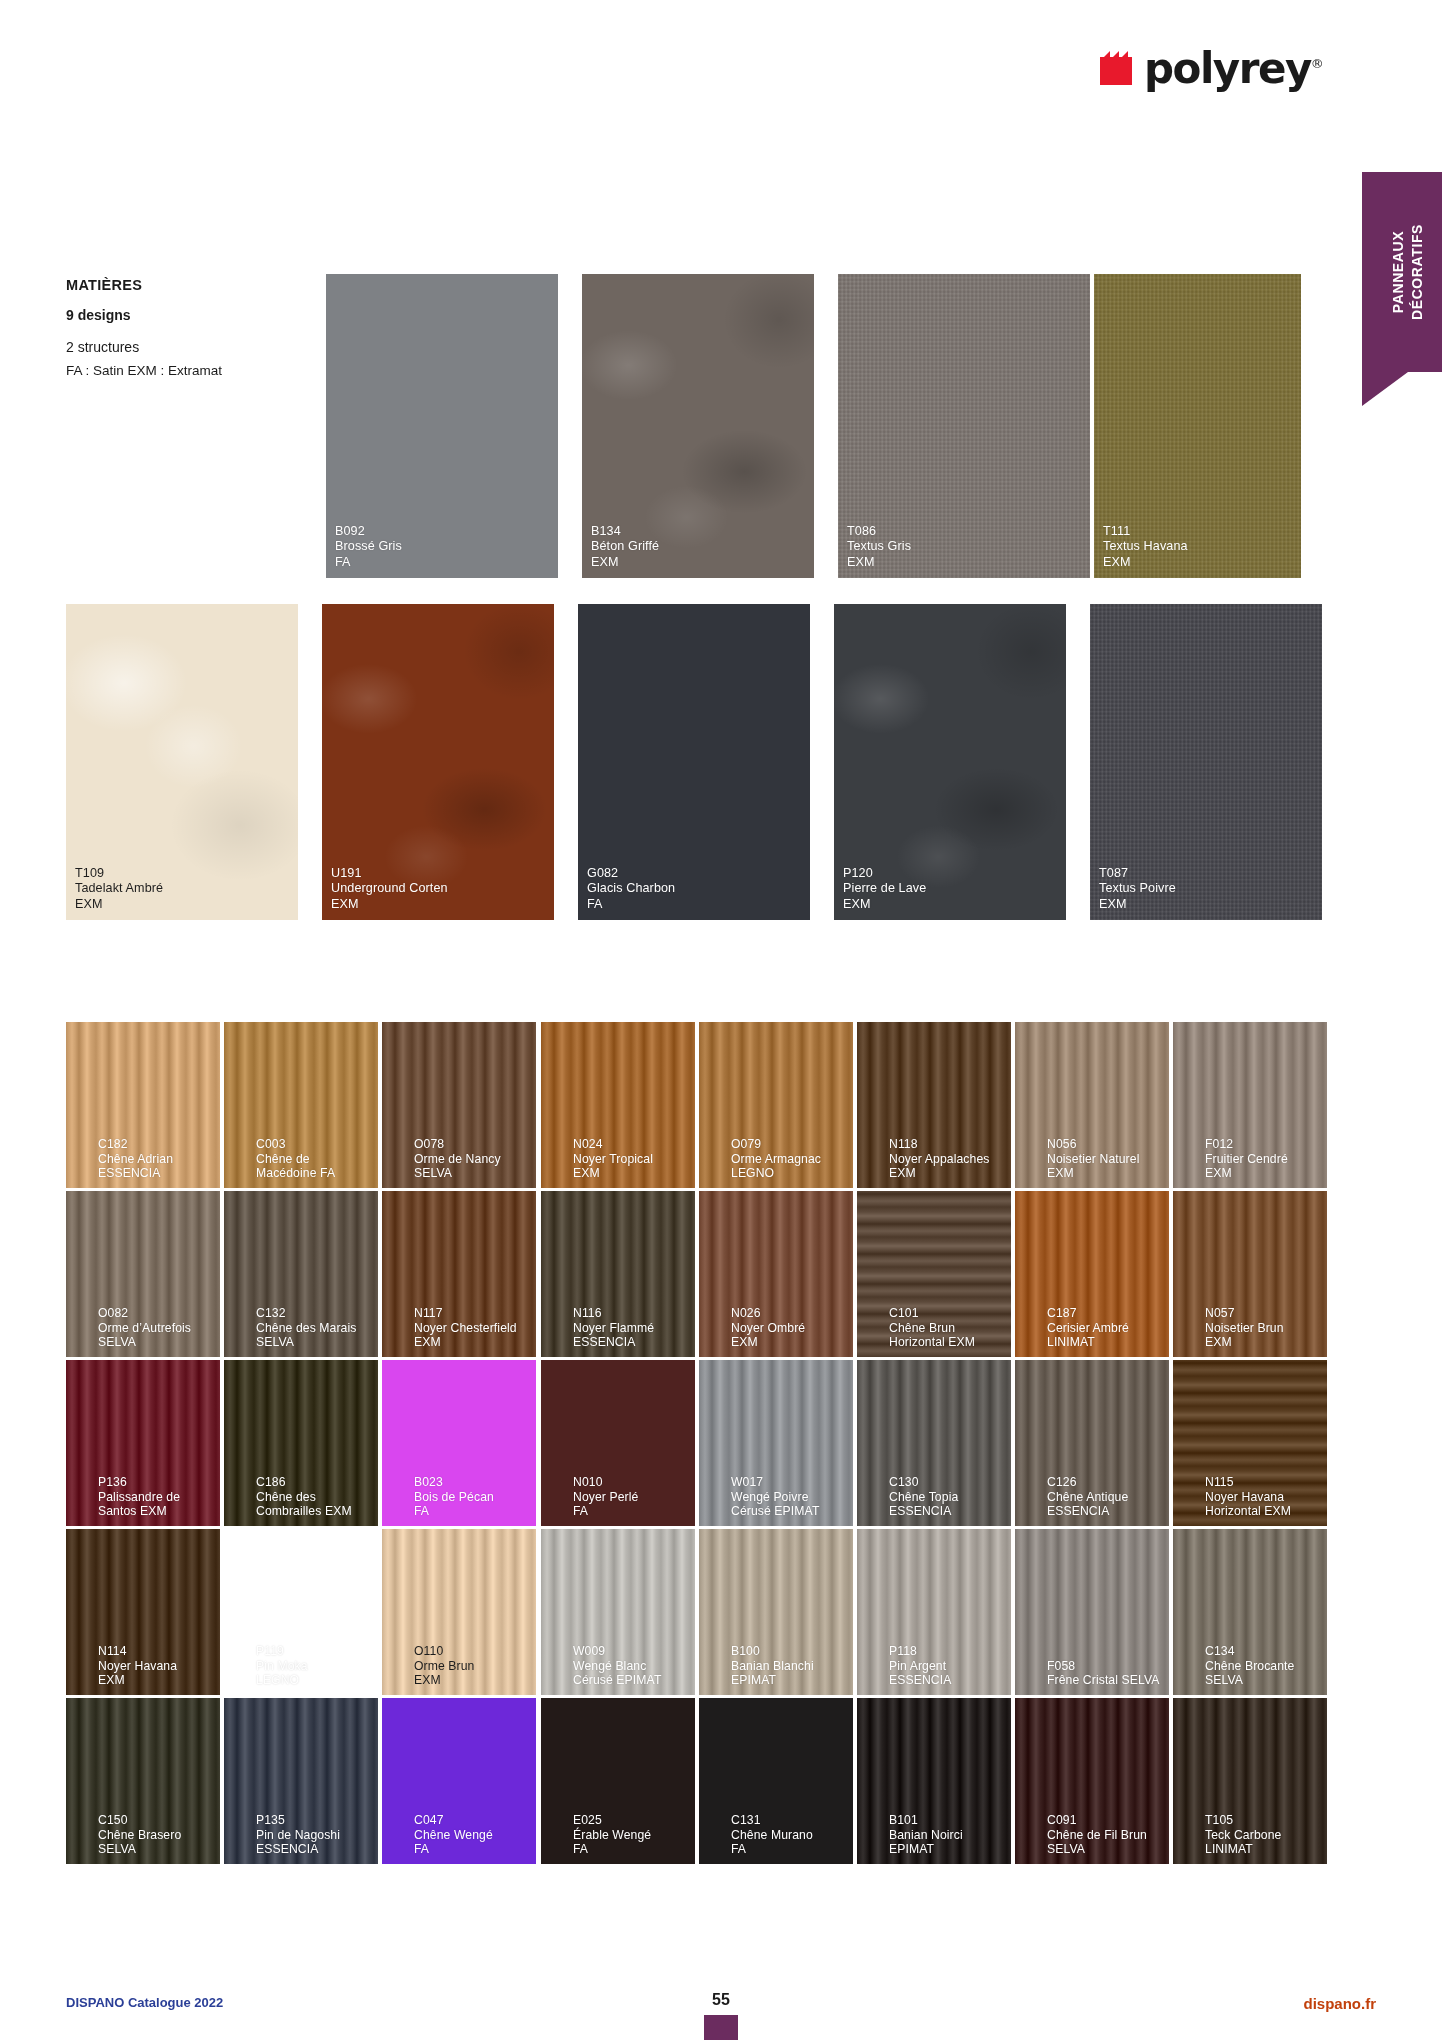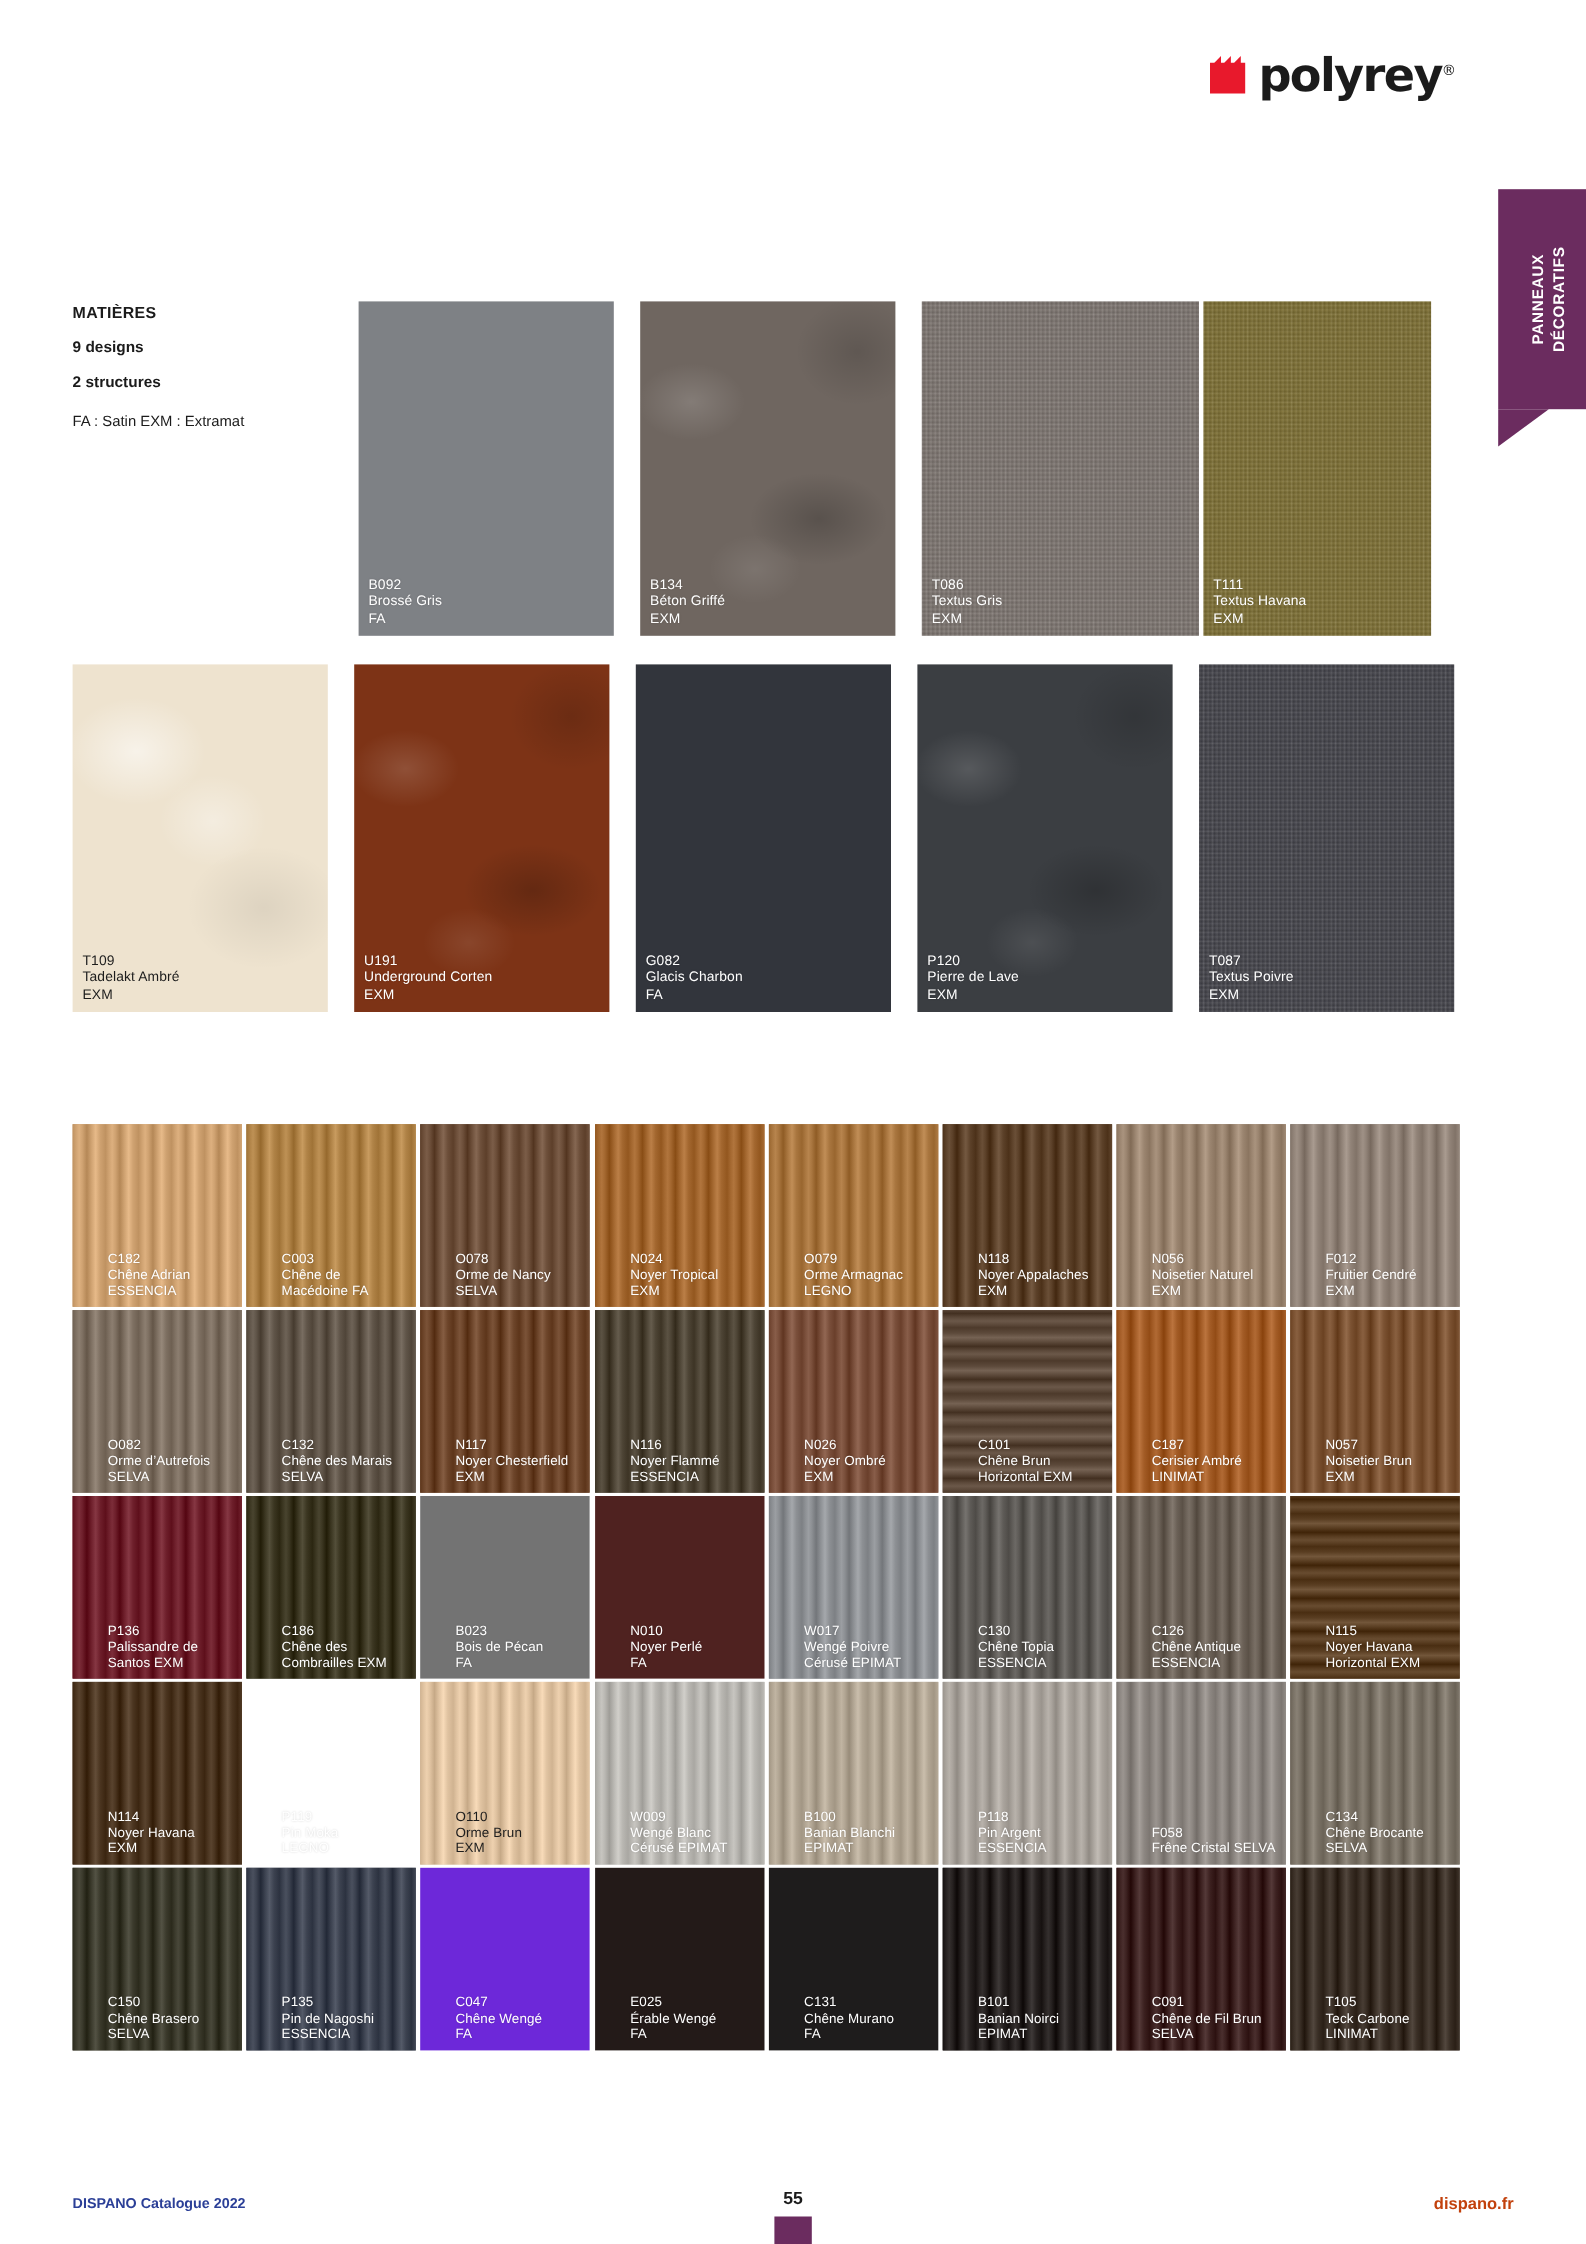--- a/index.html
+++ b/index.html
@@ -37,21 +37,21 @@
     margin-top:200px;
     display:flex;align-items:center;justify-content:center;
     color:#ffffff;font-size:14px;font-weight:bold;letter-spacing:.6px;
     text-align:center;line-height:1.35;
   }
 
   
   .mat-head{position:absolute;left:66px;top:277px;color:#1b1b1b;}
   .mat-head .t1{font-size:14.5px;font-weight:bold;letter-spacing:.3px;margin-bottom:14px;}
   .mat-head .t2{font-size:14px;font-weight:bold;margin-bottom:16px;}
-  .mat-head .t3{font-size:14px;font-weight:bold;margin-bottom:18px;}
+  .mat-head .t3{font-size:14px;font-weight:normal;margin-bottom:6px;}
   .mat-head .t4{font-size:13.5px;font-weight:normal;line-height:1.5;}
 
   
   .swatch{position:absolute;overflow:hidden;}
   .swatch .lbl{
     position:absolute;left:9px;bottom:8px;
     font-size:12.6px;line-height:1.22;letter-spacing:.1px;
     text-shadow:0 0 2px rgba(0,0,0,.18);
     white-space:pre-line;
   }
@@ -237,21 +237,21 @@
       <div class="swatch light wood" style="left: 66px; top: 1360px; width: 154px; height: 166px; background: repeating-linear-gradient(90deg, rgb(94, 15, 27) 0px, rgb(110, 31, 43) 3px, rgb(124, 45, 57) 6px, rgb(110, 31, 43) 9px, rgb(84, 5, 17) 13px, rgb(110, 31, 43) 17px, rgb(134, 55, 67) 21px, rgb(110, 31, 43) 25px, rgb(94, 15, 27) 30px), repeating-linear-gradient(90deg, rgba(0, 0, 0, 0.1) 0px, rgba(0, 0, 0, 0) 14px, rgba(255, 255, 255, 0.07) 28px, rgba(0, 0, 0, 0) 46px), rgb(110, 31, 43);">
         <div class="lbl">P136
 Palissandre de
 Santos EXM</div>
       </div>
       <div class="swatch light wood" style="left: 224px; top: 1360px; width: 154px; height: 166px; background: repeating-linear-gradient(90deg, rgb(43, 38, 17) 0px, rgb(59, 54, 33) 3px, rgb(73, 68, 47) 6px, rgb(59, 54, 33) 9px, rgb(33, 28, 7) 13px, rgb(59, 54, 33) 17px, rgb(83, 78, 57) 21px, rgb(59, 54, 33) 25px, rgb(43, 38, 17) 30px), repeating-linear-gradient(90deg, rgba(0, 0, 0, 0.1) 0px, rgba(0, 0, 0, 0) 14px, rgba(255, 255, 255, 0.07) 28px, rgba(0, 0, 0, 0) 46px), rgb(59, 54, 33);">
         <div class="lbl">C186
 Chêne des
 Combrailles EXM</div>
       </div>
-      <div class="swatch light wood" style="left: 382px; top: 1360px; width: 154px; height: 166px; background: #737373;">
+      <div class="swatch light wood" style="left: 382px; top: 1360px; width: 154px; height: 166px; background: #d946ef;">
         <div class="lbl">B023
 Bois de Pécan
 FA</div>
       </div>
       <div class="swatch light wood" style="left: 541px; top: 1360px; width: 154px; height: 166px; background: rgb(79, 34, 32);">
         <div class="lbl">N010
 Noyer Perlé
 FA</div>
       </div>
       <div class="swatch light wood" style="left: 699px; top: 1360px; width: 154px; height: 166px; background: repeating-linear-gradient(90deg, rgb(125, 128, 132) 0px, rgb(141, 144, 148) 3px, rgb(155, 158, 162) 6px, rgb(141, 144, 148) 9px, rgb(115, 118, 122) 13px, rgb(141, 144, 148) 17px, rgb(165, 168, 172) 21px, rgb(141, 144, 148) 25px, rgb(125, 128, 132) 30px), repeating-linear-gradient(90deg, rgba(0, 0, 0, 0.1) 0px, rgba(0, 0, 0, 0) 14px, rgba(255, 255, 255, 0.07) 28px, rgba(0, 0, 0, 0) 46px), rgb(141, 144, 148);">

